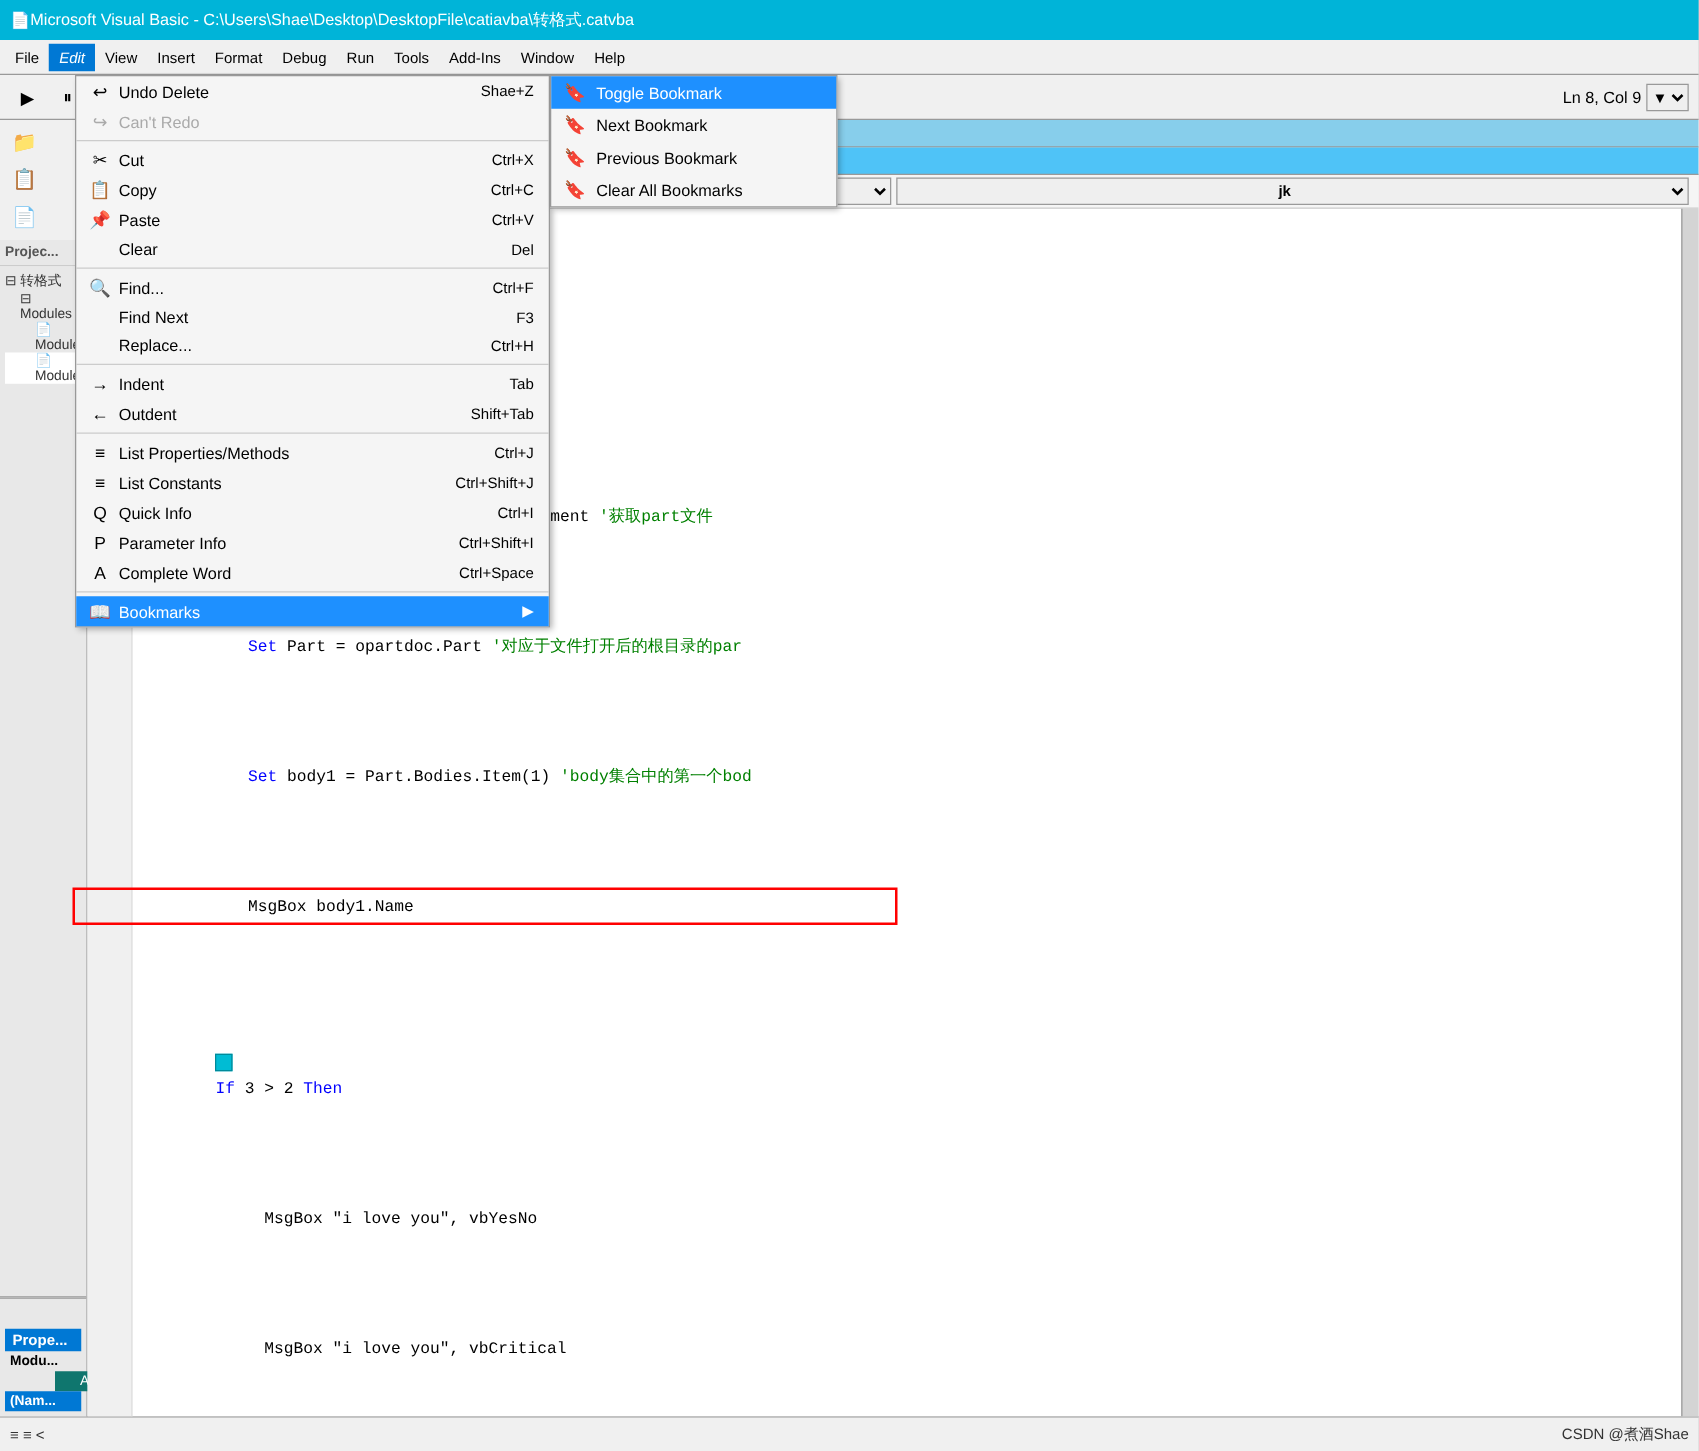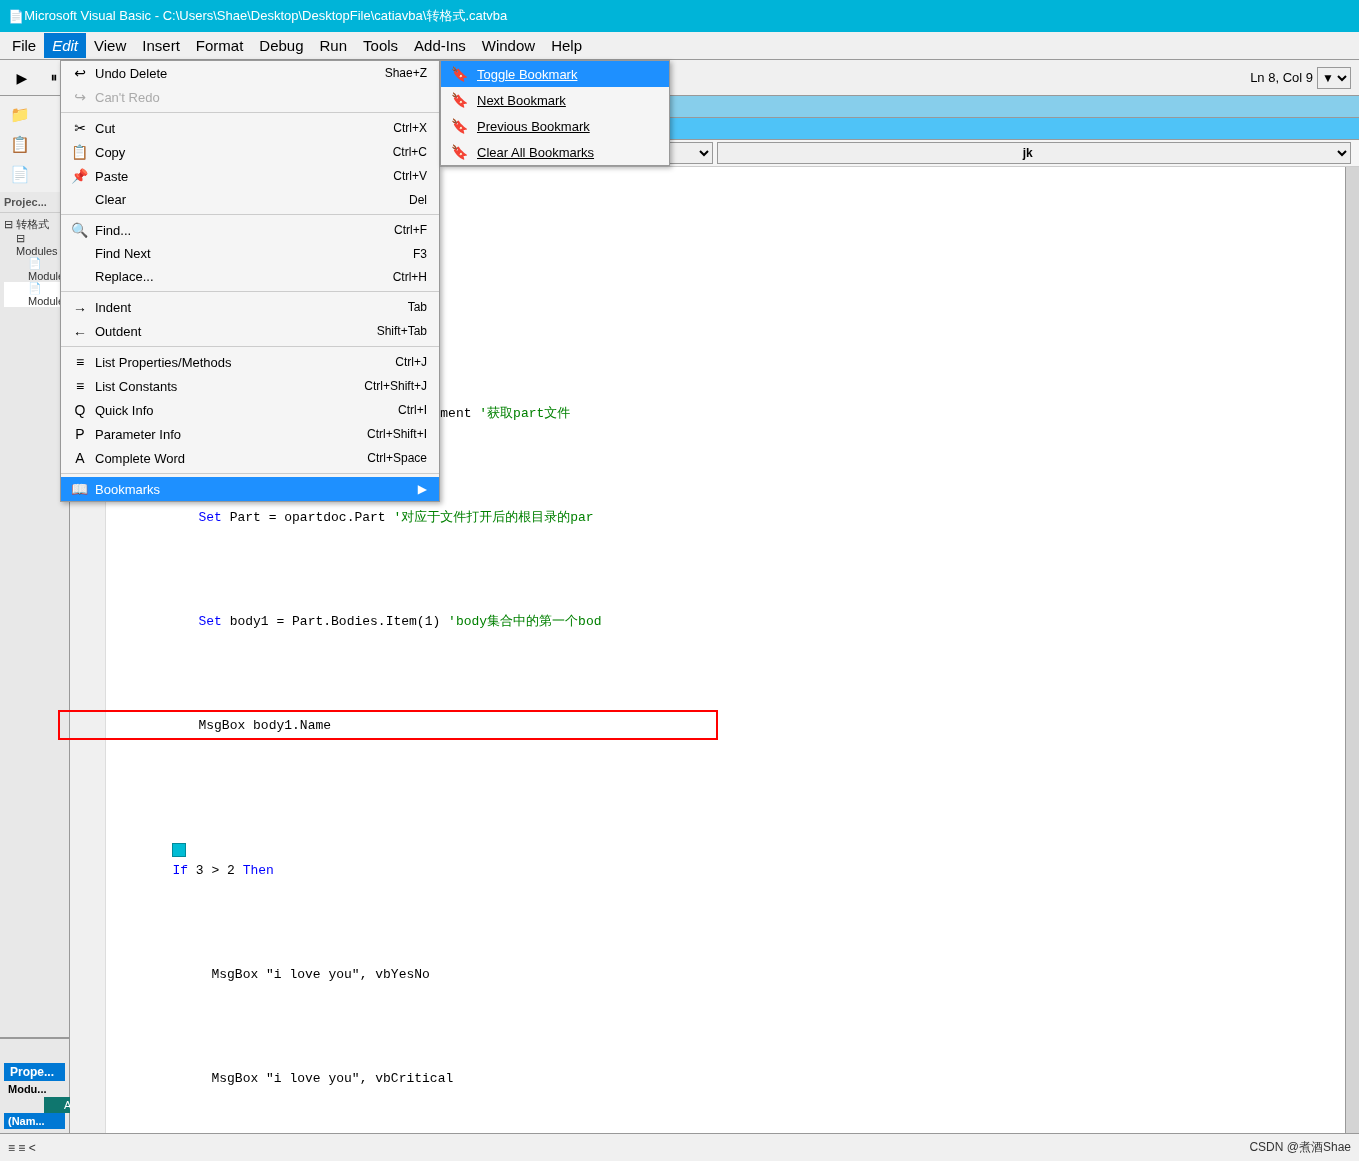--- a/index.html
+++ b/index.html
@@ -30,21 +30,21 @@
       background: #f0f0f0;
       height: 28px;
       display: flex;
       align-items: center;
       border-bottom: 1px solid #999;
       padding: 0 4px;
     }
     .menu-item {
       padding: 4px 8px;
       cursor: pointer;
-      font-size: 15px;
+      font-size: 12px;
       color: #000;
       text-decoration: none;
     }
     .menu-item.active { background: #0078d4; color: white; font-style: italic; }
 
     
     #toolbar {
       background: #f0f0f0;
       height: 36px;
       display: flex;
@@ -245,21 +245,20 @@
     }
     .submenu-item.active { background: #1e90ff; color: white; }
     .submenu-item .sub-icon {
       width: 22px;
       text-align: center;
       margin-right: 6px;
       font-size: 14px;
     }
     .submenu-item .sub-label {
       flex: 1;
-      text-decoration: underline;
     }
 
     
     .red-outline-box {
       position: absolute;
       border: 2px solid red;
       pointer-events: none;
       z-index: 1002;
     }
 

